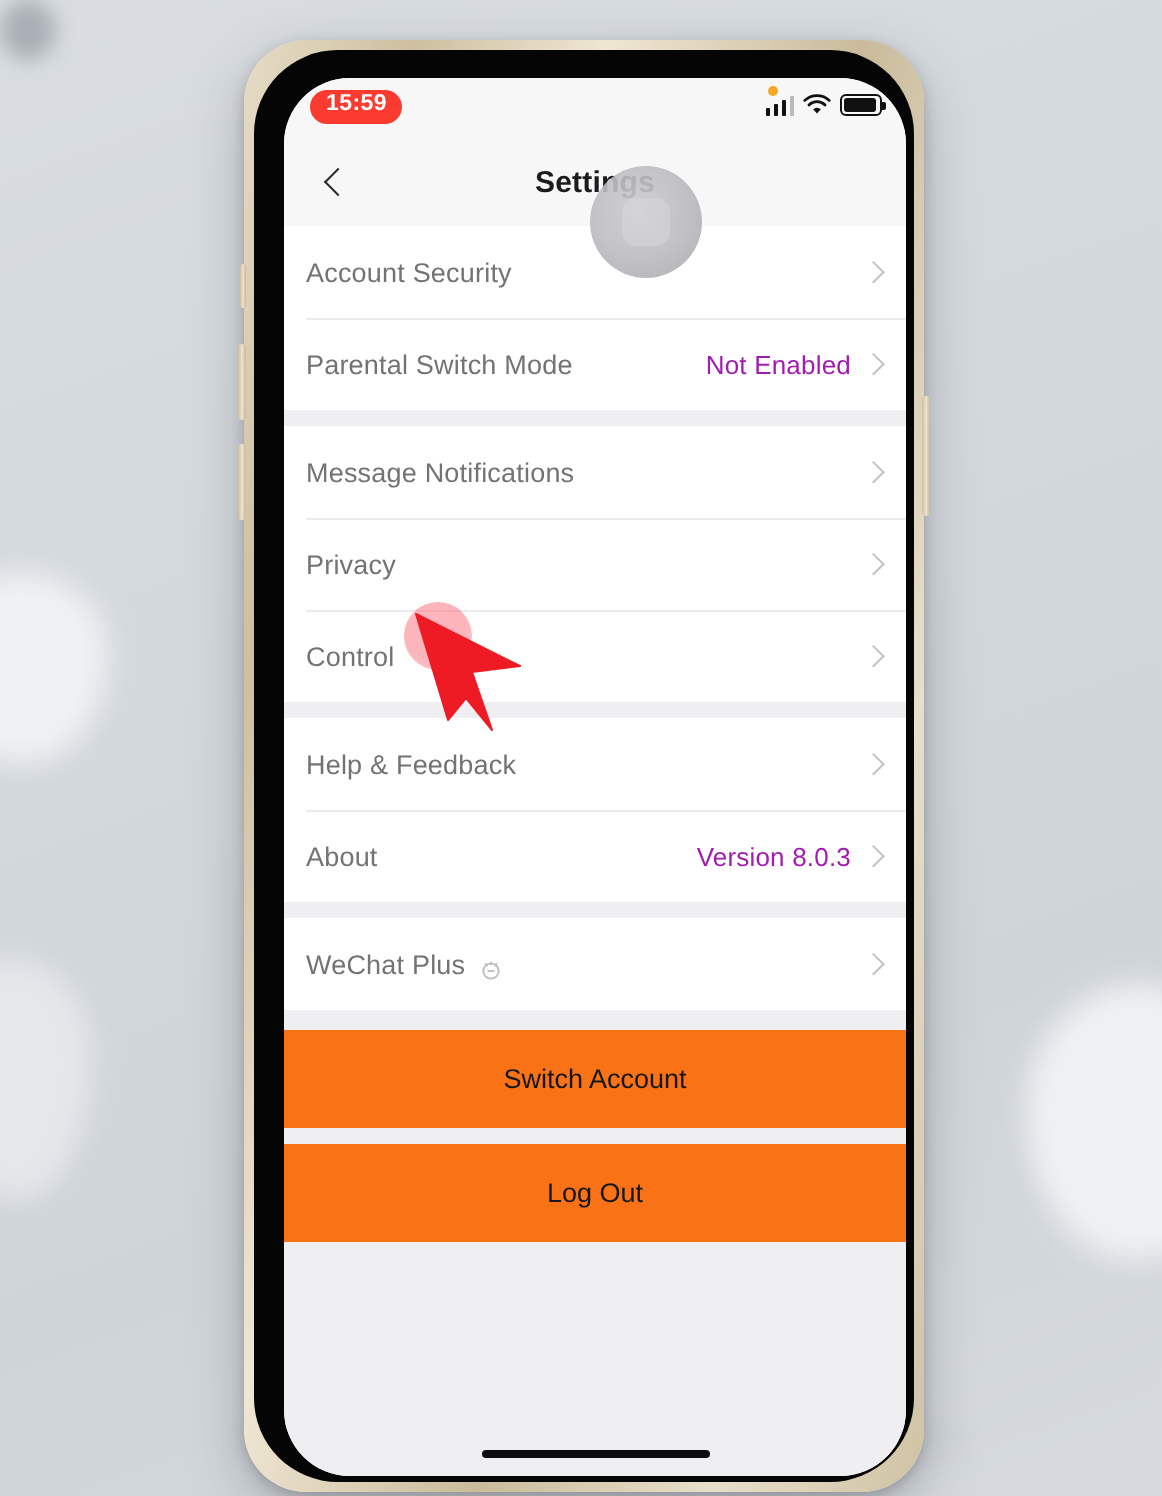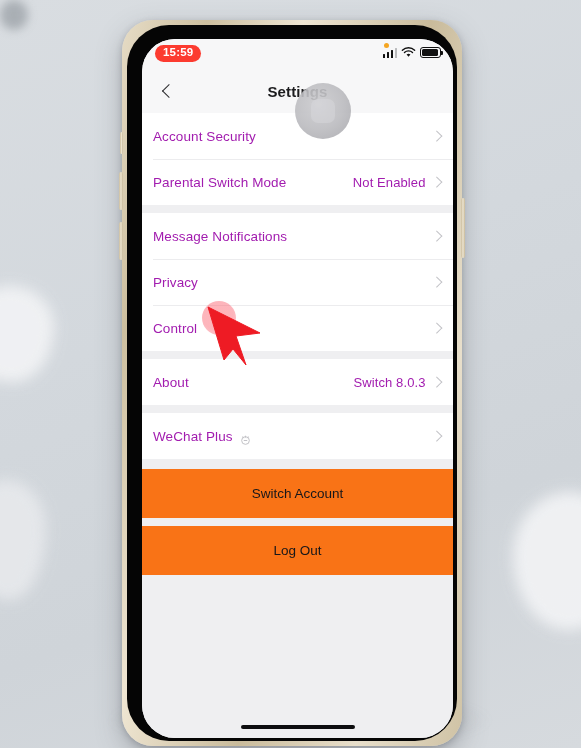--- a/index.html
+++ b/index.html
@@ -278,21 +278,21 @@
   }
   .row + .row::before {
     content: "";
     position: absolute;
     left: 11px; right: 0; top: 0;
     height: 1px;
     background: #ececee;
   }
   .row-label {
     font-size: 13.5px;
-    color: #a21caf;
+    color: #737373;
     letter-spacing: .1px;
   }
   .row-spacer { flex: 1; }
   .row-value {
     font-size: 13px;
     color: #a21caf;
     margin-right: 7px;
     letter-spacing: .1px;
   }
   .chev-right {
@@ -441,23 +441,28 @@
               <span class="row-label">Control</span>
               <span class="row-spacer"></span>
               <span class="chev-right"></span>
             </div>
           </div>
 
           <div class="gap"></div>
 
           <div class="group">
             <div class="row">
+              <span class="row-label">Help &amp; Feedback</span>
+              <span class="row-spacer"></span>
+              <span class="chev-right"></span>
+            </div>
+            <div class="row">
               <span class="row-label">About</span>
               <span class="row-spacer"></span>
-              <span class="row-value">Switch 8.0.3</span>
+              <span class="row-value">Version 8.0.3</span>
               <span class="chev-right"></span>
             </div>
           </div>
 
           <div class="gap"></div>
 
           <div class="group">
             <div class="row">
               <span class="row-label">WeChat Plus</span>
               <span class="plus-badge">

